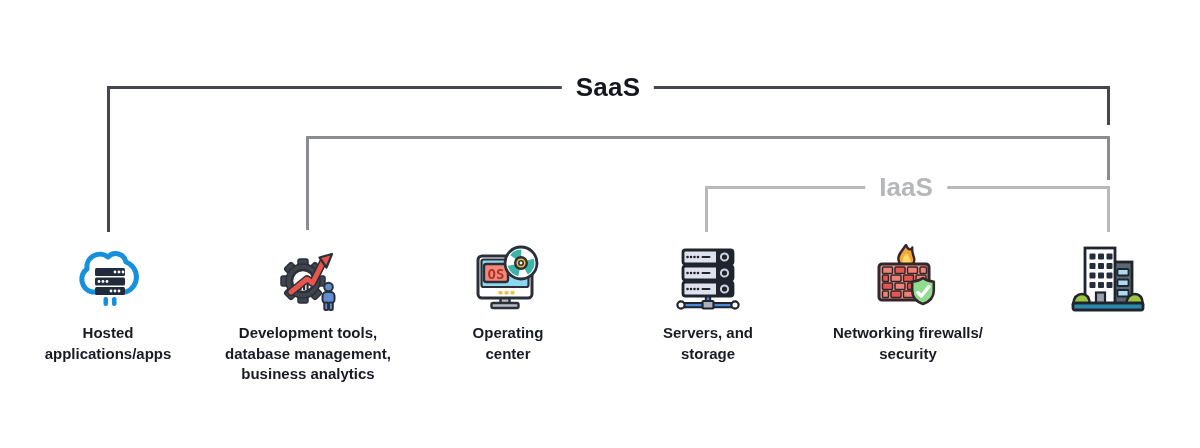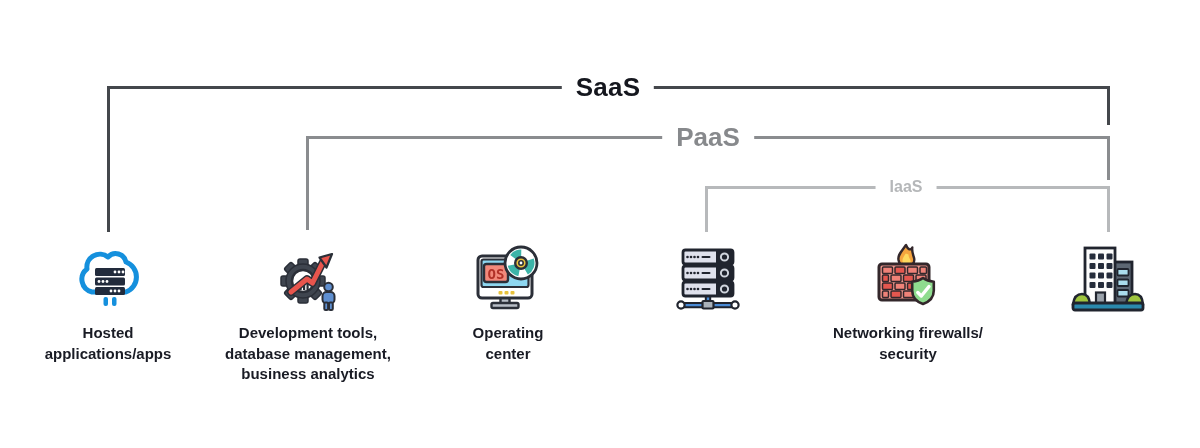--- a/index.html
+++ b/index.html
@@ -5,40 +5,39 @@
   html,body{margin:0;padding:0;}
   body{font-family:"Liberation Sans",sans-serif;background:#fff;}
   .canvas{position:relative;width:1200px;height:448px;background:var(--background,#fff);overflow:hidden;margin-left:8px;}
   .seg{position:absolute;}
   .saas-line{background:var(--saas_line,#44474c);}
   .paas-line{background:var(--paas_line,#8a8c8f);}
   .iaas-line{background:var(--iaas_line,#b7b9bb);}
   .bracket-label{position:absolute;transform:translate(-50%,-50%);background:#fff;padding:0 14px;white-space:nowrap;}
   .saas-text{color:var(--saas_text,#15171e);font-size:26px;font-weight:700;letter-spacing:.2px;}
   .paas-text{color:var(--paas_text,#87898c);font-size:26px;font-weight:600;}
-  .iaas-text{color:var(--iaas_text,#b5b7b9);font-size:16px;font-weight:600;}
+  .iaas-text{color:var(--iaas_text,#b5b7b9);font-size:26px;font-weight:600;}
   .columns{position:absolute;left:0;top:236px;width:1200px;display:flex;}
   .column{width:200px;display:flex;flex-direction:column;align-items:center;}
   .icon-box{height:76px;display:flex;align-items:flex-end;justify-content:flex-end;}
   .col-label{margin-top:11px;font-size:15px;font-weight:600;line-height:20.5px;text-align:center;white-space:pre-line;color:var(--label_text,#191b24);}
 </style>
 </head>
 <body>
 
 <div class="canvas">
 
   <div class="seg saas-line" style="left:99px;top:86px;width:1003px;height:3px;"></div>
   <div class="seg saas-line" style="left:99px;top:86px;width:3px;height:146px;"></div>
   <div class="seg saas-line" style="left:1099px;top:86px;width:3px;height:39px;"></div>
   <div class="bracket-label saas-text" style="left:600px;top:87px;">SaaS</div>
 
   <div class="seg paas-line" style="left:298px;top:136px;width:804px;height:3px;"></div>
   <div class="seg paas-line" style="left:298px;top:136px;width:3px;height:94px;"></div>
   <div class="seg paas-line" style="left:1099px;top:136px;width:3px;height:44px;"></div>
-  <div class="bracket-label paas-text" style="left:700px;top:137px;">PaaS</div>
 
   <div class="seg iaas-line" style="left:697px;top:186px;width:405px;height:3px;"></div>
   <div class="seg iaas-line" style="left:697px;top:186px;width:3px;height:46px;"></div>
   <div class="seg iaas-line" style="left:1099px;top:186px;width:3px;height:46px;"></div>
   <div class="bracket-label iaas-text" style="left:898px;top:187px;">IaaS</div>
 
   <div class="columns">
 
     <div class="column">
       <div class="icon-box">
@@ -168,20 +167,22 @@
             <path d="M46,42 h14.5 a2.5,2.5 0 0 1 2.5,2.5 v9 a2.5,2.5 0 0 1 -2.5,2.5 H46 z" fill="#20242e"></path>
             <circle cx="54.5" cy="49" r="3.6" fill="#20242e" stroke="#cfd4dc" stroke-width="2"></circle>
             <circle cx="17.5" cy="49" r="1.3" fill="#20242e"></circle>
               <circle cx="21" cy="49" r="1.3" fill="#20242e"></circle>
             <circle cx="24.5" cy="49" r="1.3" fill="#20242e"></circle>
               <circle cx="28" cy="49" r="1.3" fill="#20242e"></circle>
             <rect x="31.5" y="47.9" width="9" height="2.2" rx="1" fill="#20242e"></rect>
           </g>
         </svg>
       </div>
+      <div class="col-label">Servers, and
+storage</div>
     </div>
 
     <div class="column">
       <div class="icon-box">
         <svg width="78" height="72" viewBox="0 0 76 72">
           <path d="M36,5 C32,11 27.5,14.5 28.5,20 C29.2,24.5 32.5,26.5 36.5,26.5 C41,26.5 44.5,24 44.3,19.5 C44.1,16 41.5,13.5 42.3,7.5 C40.5,10.5 38,10 36,5 Z" fill="#f5a53f" stroke="#33272b" stroke-width="2.4" stroke-linejoin="round"></path>
           <path d="M35.8,13.5 C33.5,17 32,19 32.6,21.8 C33,24.2 34.8,25.3 36.6,25.3 C39,25.3 40.8,23.6 40.6,21 C40.4,18.6 38.2,17.4 38.6,14.5 Z" fill="#ffd95e"></path>
           <rect x="9" y="24" width="50" height="36" rx="3" fill="#f2988e" stroke="#33272b" stroke-width="3"></rect>
           <g stroke="#33272b" stroke-width="1.5">
             <rect x="12.5" y="27" width="10" height="6.4" rx="1" fill="#ef8278"></rect>

